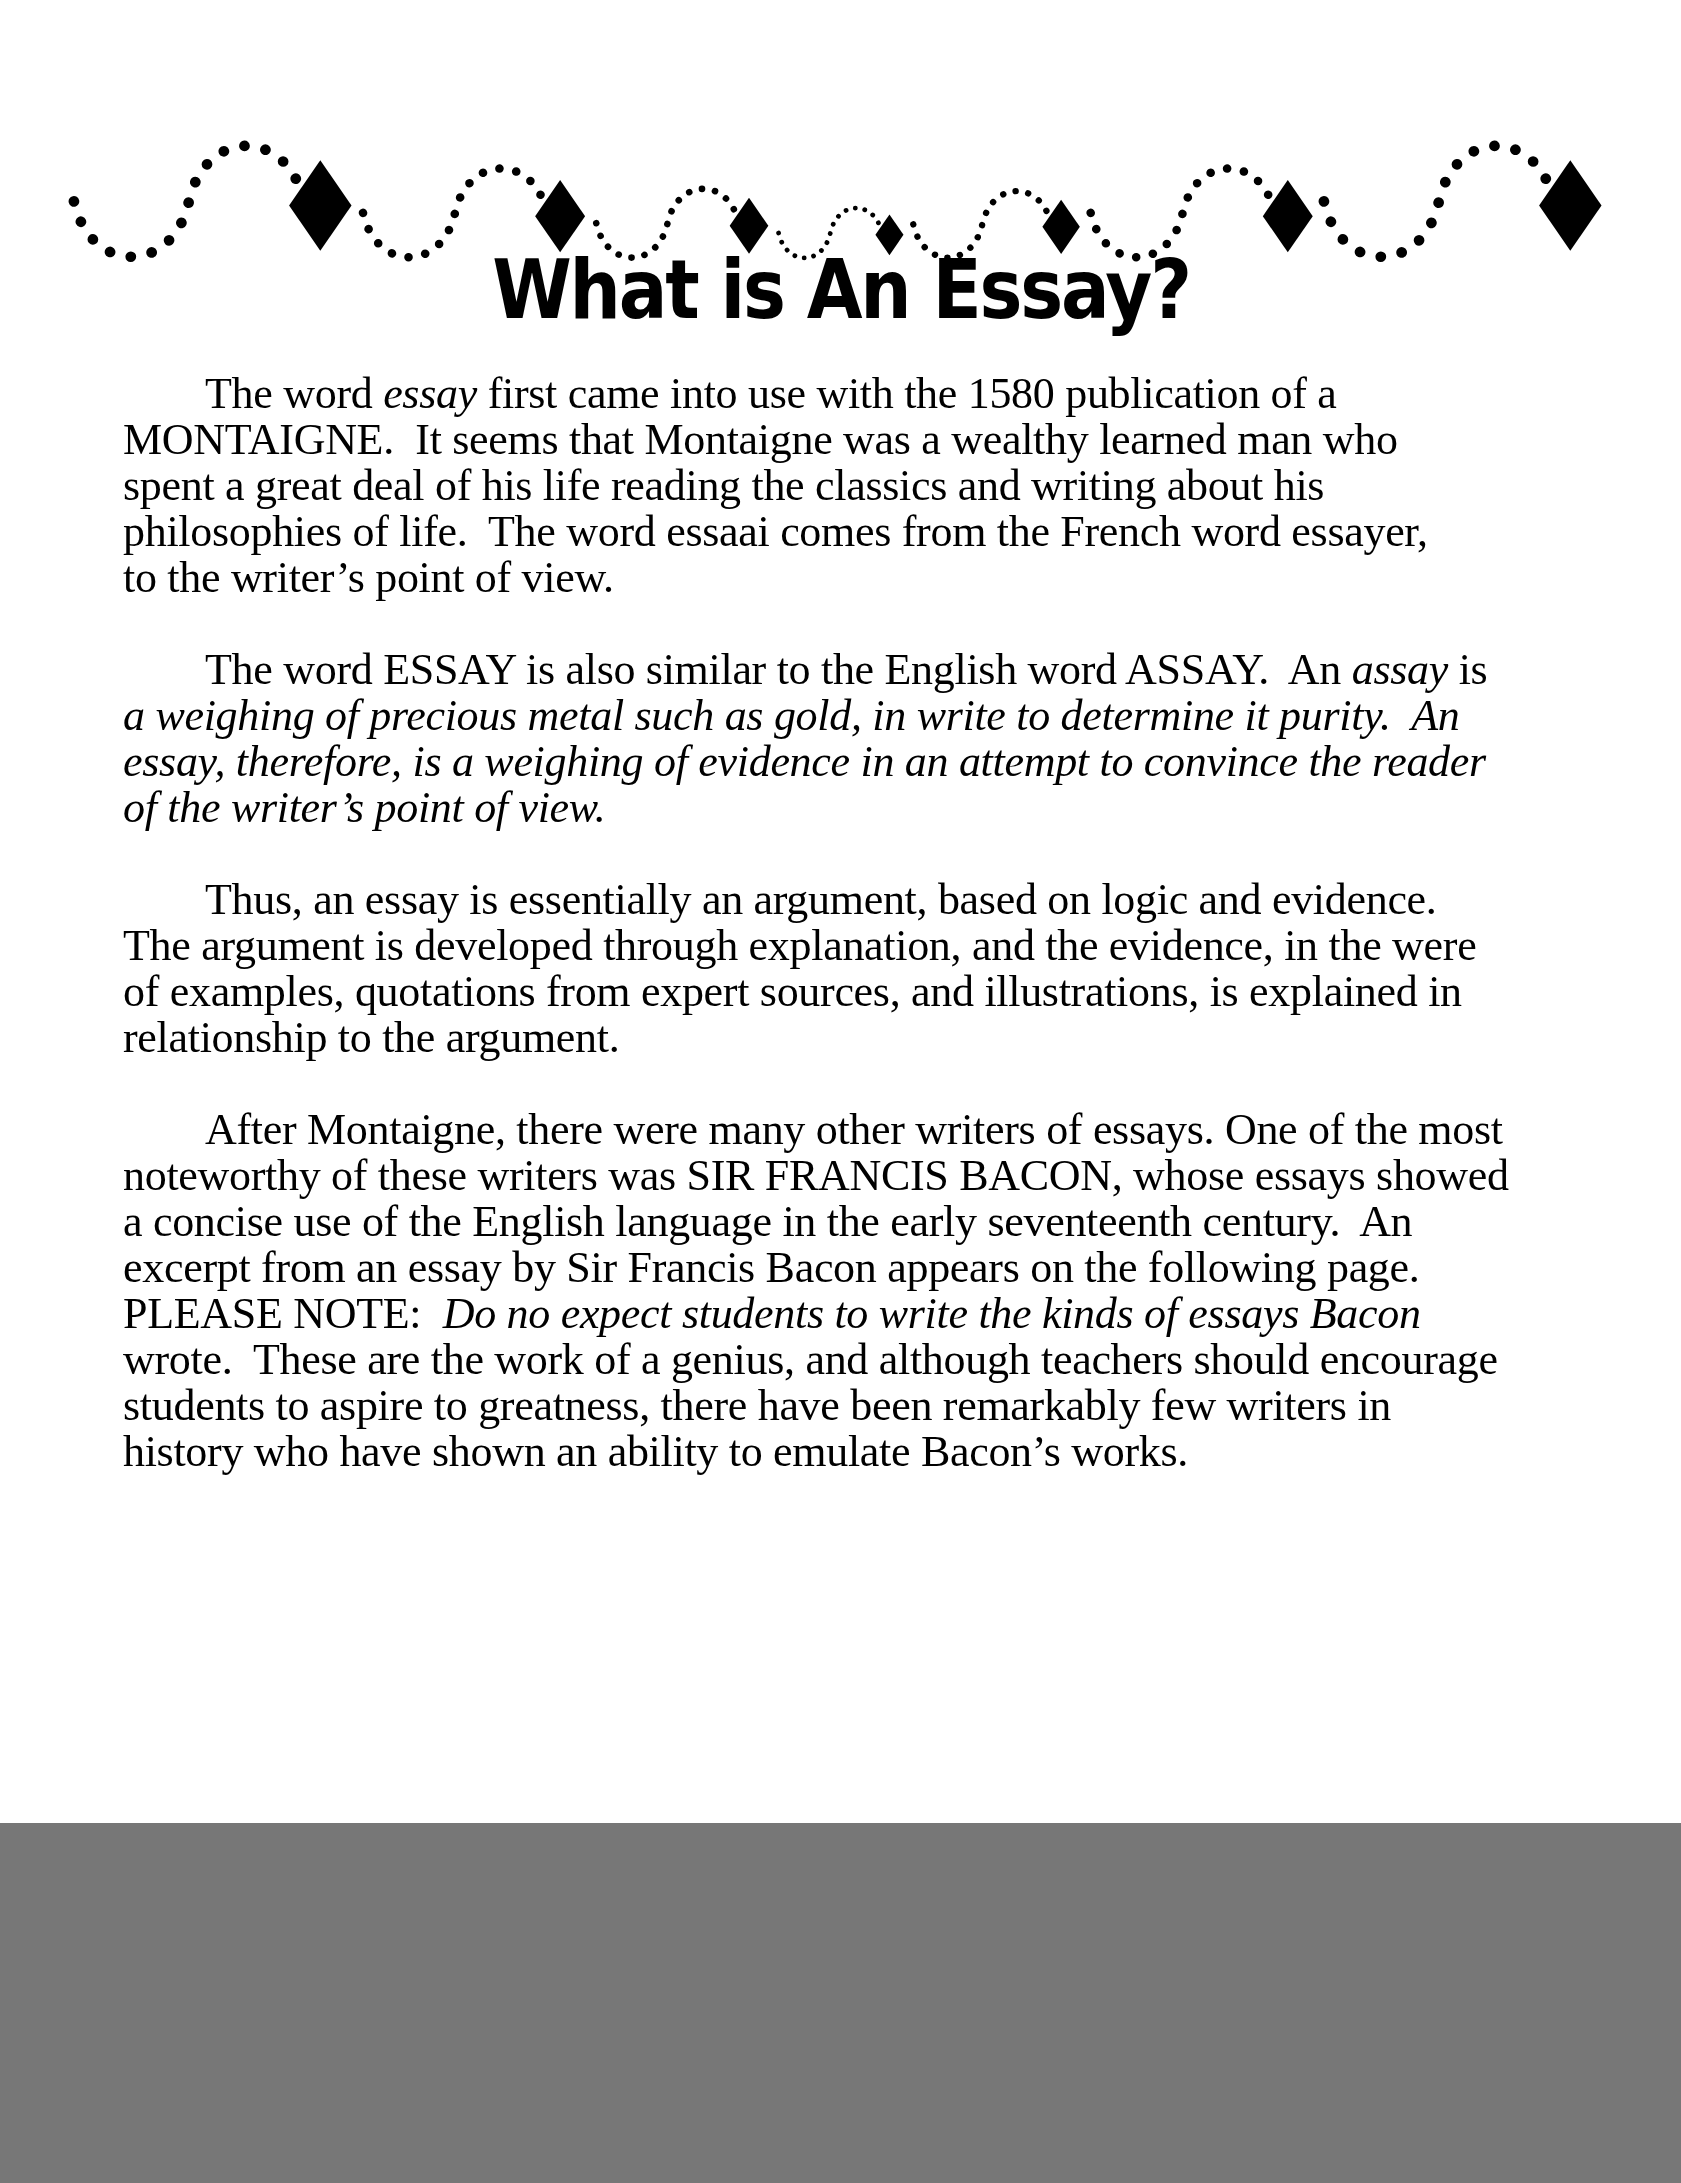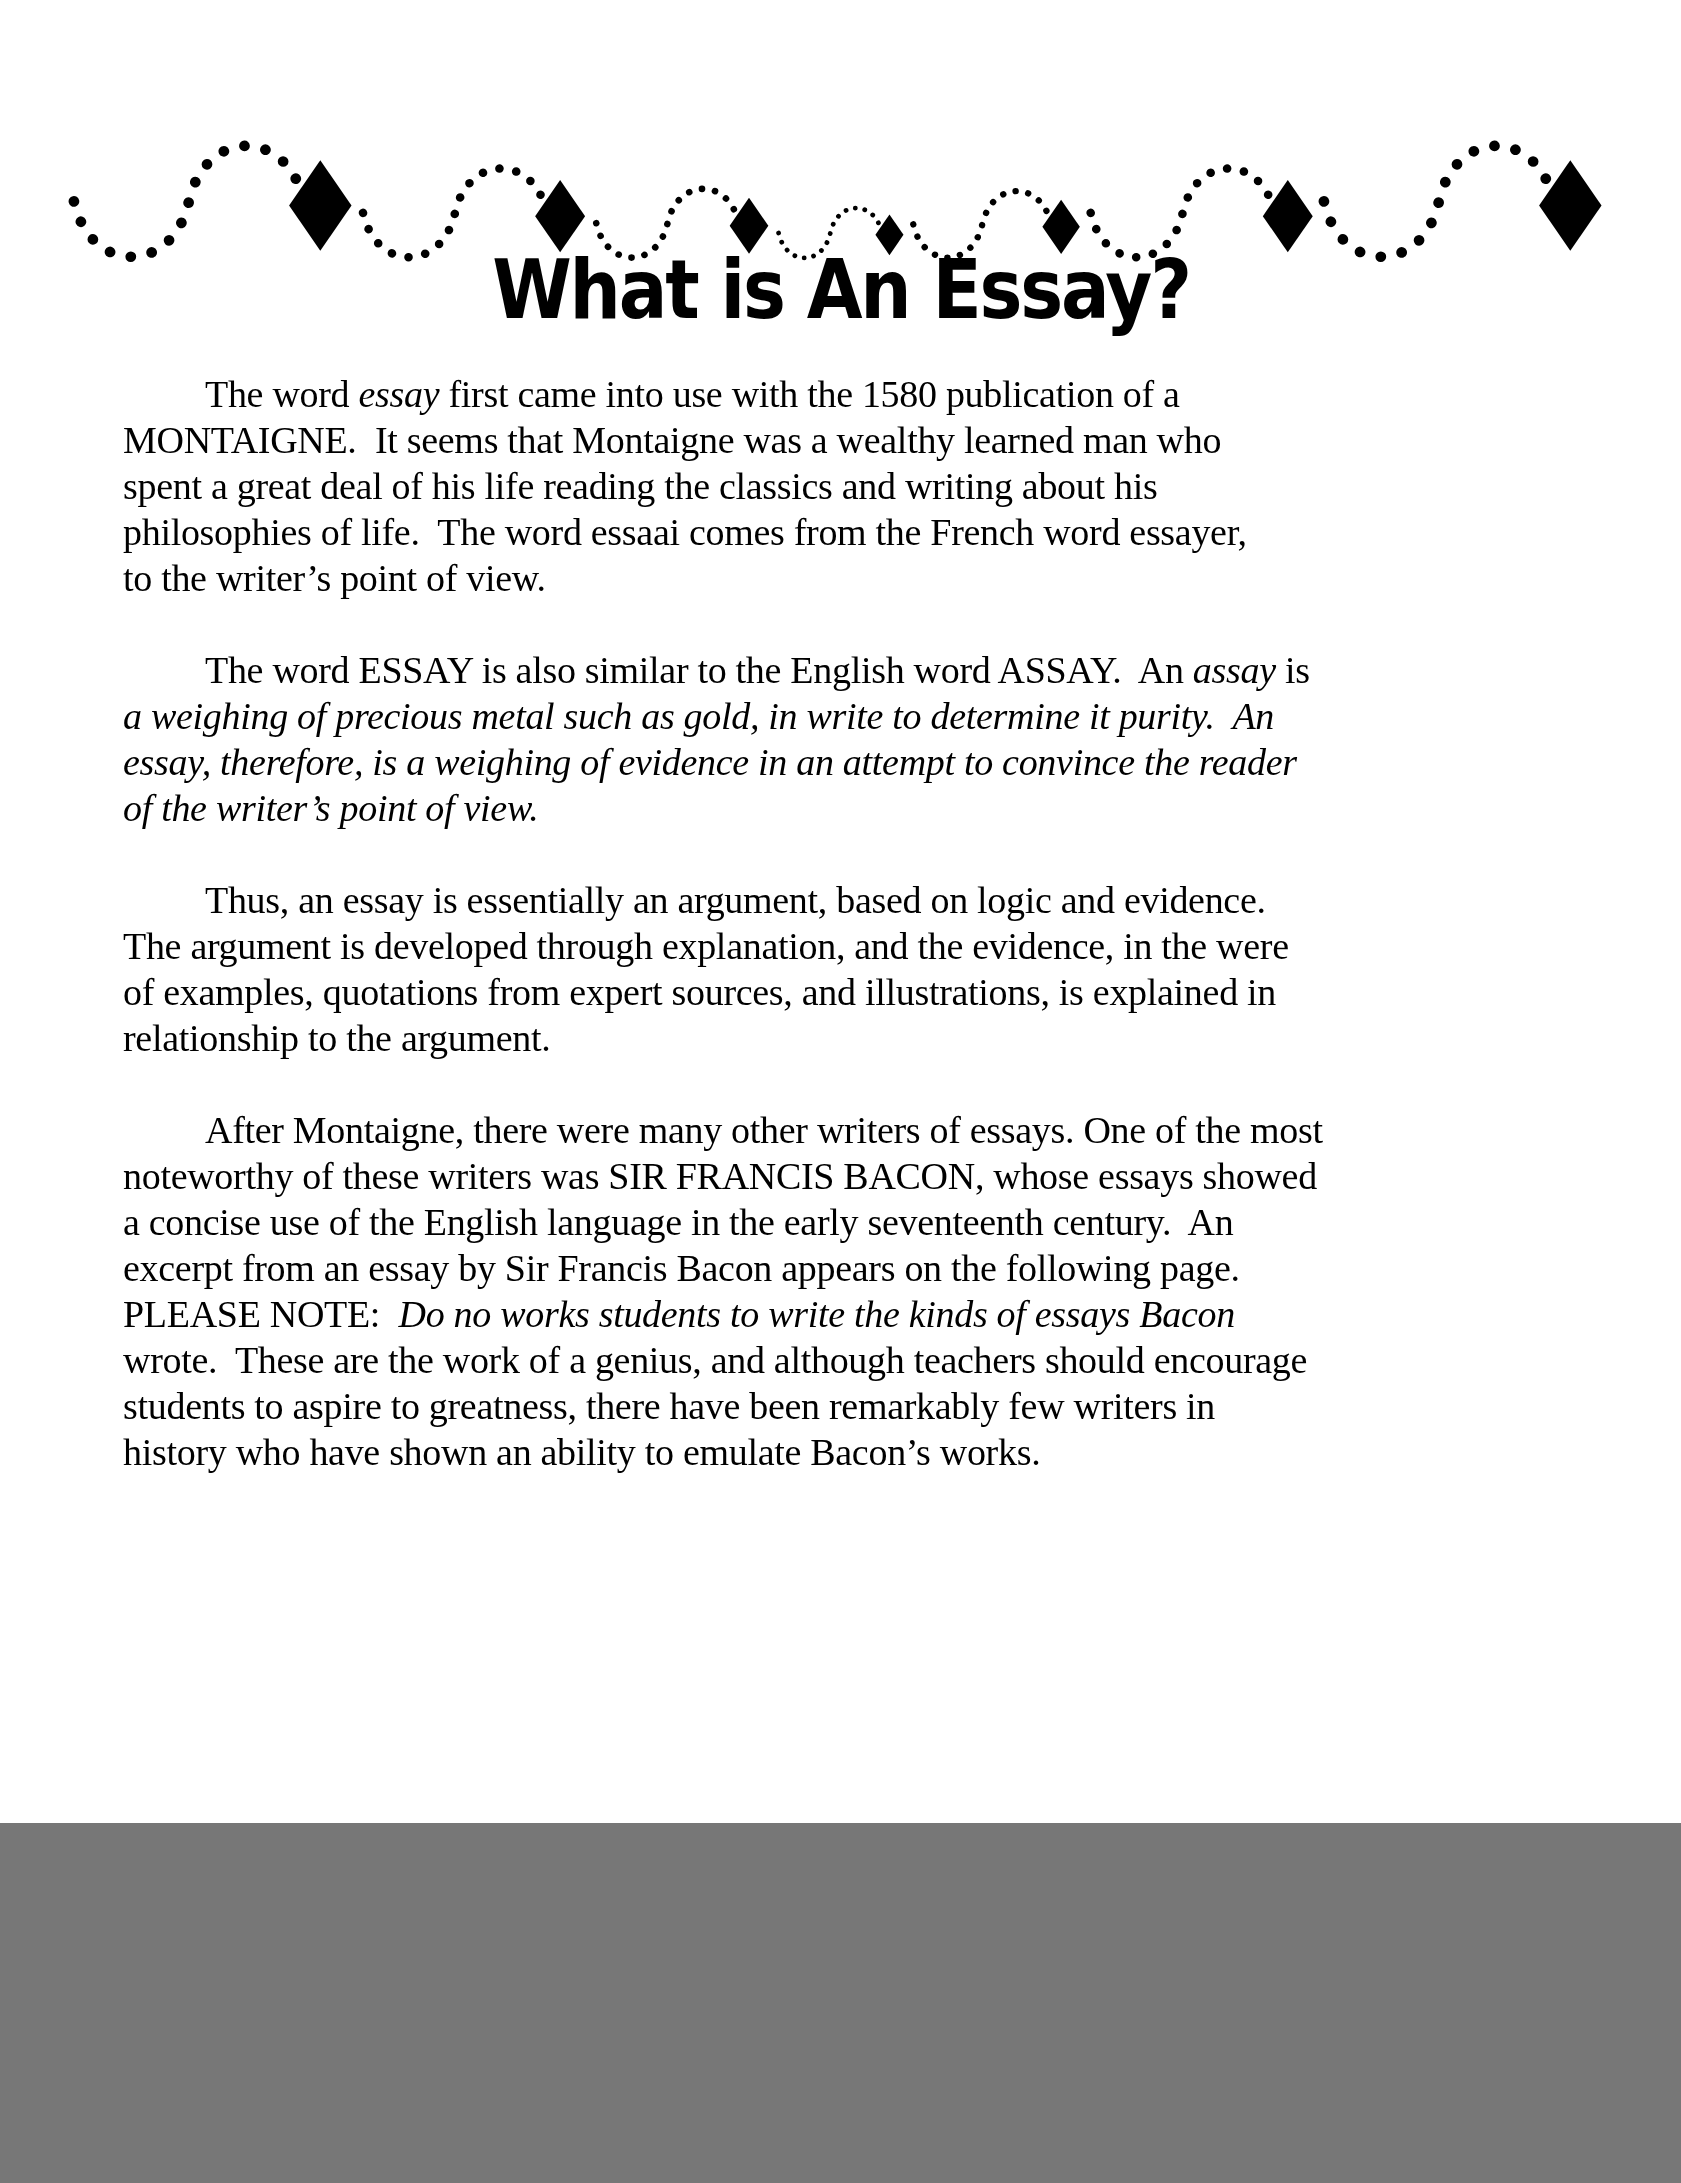--- a/index.html
+++ b/index.html
@@ -18,21 +18,21 @@
     position:absolute;top:242px;left:0;width:1682px;
     margin:0;text-align:center;
     font-family:"DejaVu Sans","Liberation Sans",sans-serif;
     font-weight:bold;font-size:82px;letter-spacing:-2.5px;
     transform:scaleX(.88);transform-origin:center;
     white-space:pre;
   }
   
   .bodytext{
     position:absolute;top:371px;left:123px;width:1478px;
-    font-size:38px;line-height:46px;letter-spacing:-0.3px;font-family:Liberation Serif, serif;
+    font-size:44px;line-height:46px;letter-spacing:-0.3px;font-family:Liberation Serif, serif;
   }
   .paragraph{margin:0 0 46px 0;}
   .line{white-space:pre;}
   .line.indent{padding-left:82px;}
   .it{font-style:italic;}
   
   .footer{
     position:absolute;left:123px;right:115px;top:2054px;
     display:flex;align-items:flex-start;
     font-size:30px;font-weight:bold;
@@ -101,21 +101,21 @@
         <div class="line indent"><span>Thus, an essay is essentially an argument, based on logic and evidence.</span></div>
         <div class="line"><span>The argument is developed through explanation, and the evidence, in the were</span></div>
         <div class="line"><span>of examples, quotations from expert sources, and illustrations, is explained in</span></div>
         <div class="line"><span>relationship to the argument.</span></div>
       </div>
       <div class="paragraph">
         <div class="line indent"><span>After Montaigne, there were many other writers of essays. One of the most</span></div>
         <div class="line"><span>noteworthy of these writers was SIR FRANCIS BACON, whose essays showed</span></div>
         <div class="line"><span>a concise use of the English language in the early seventeenth century.  An</span></div>
         <div class="line"><span>excerpt from an essay by Sir Francis Bacon appears on the following page.</span></div>
-        <div class="line"><span>PLEASE NOTE:  </span><span class="it">Do no works students to write the kinds of essays Bacon</span></div>
+        <div class="line"><span>PLEASE NOTE:  </span><span class="it">Do no expect students to write the kinds of essays Bacon</span></div>
         <div class="line"><span>wrote.  These are the work of a genius, and although teachers should encourage</span></div>
         <div class="line"><span>students to aspire to greatness, there have been remarkably few writers in</span></div>
         <div class="line"><span>history who have shown an ability to emulate Bacon’s works.</span></div>
       </div>
     </div>
 
   <div class="footer">
     <div class="footer-left">
       <span>OTM-1808</span>
       <span>ISBN: 9781770723184</span>

